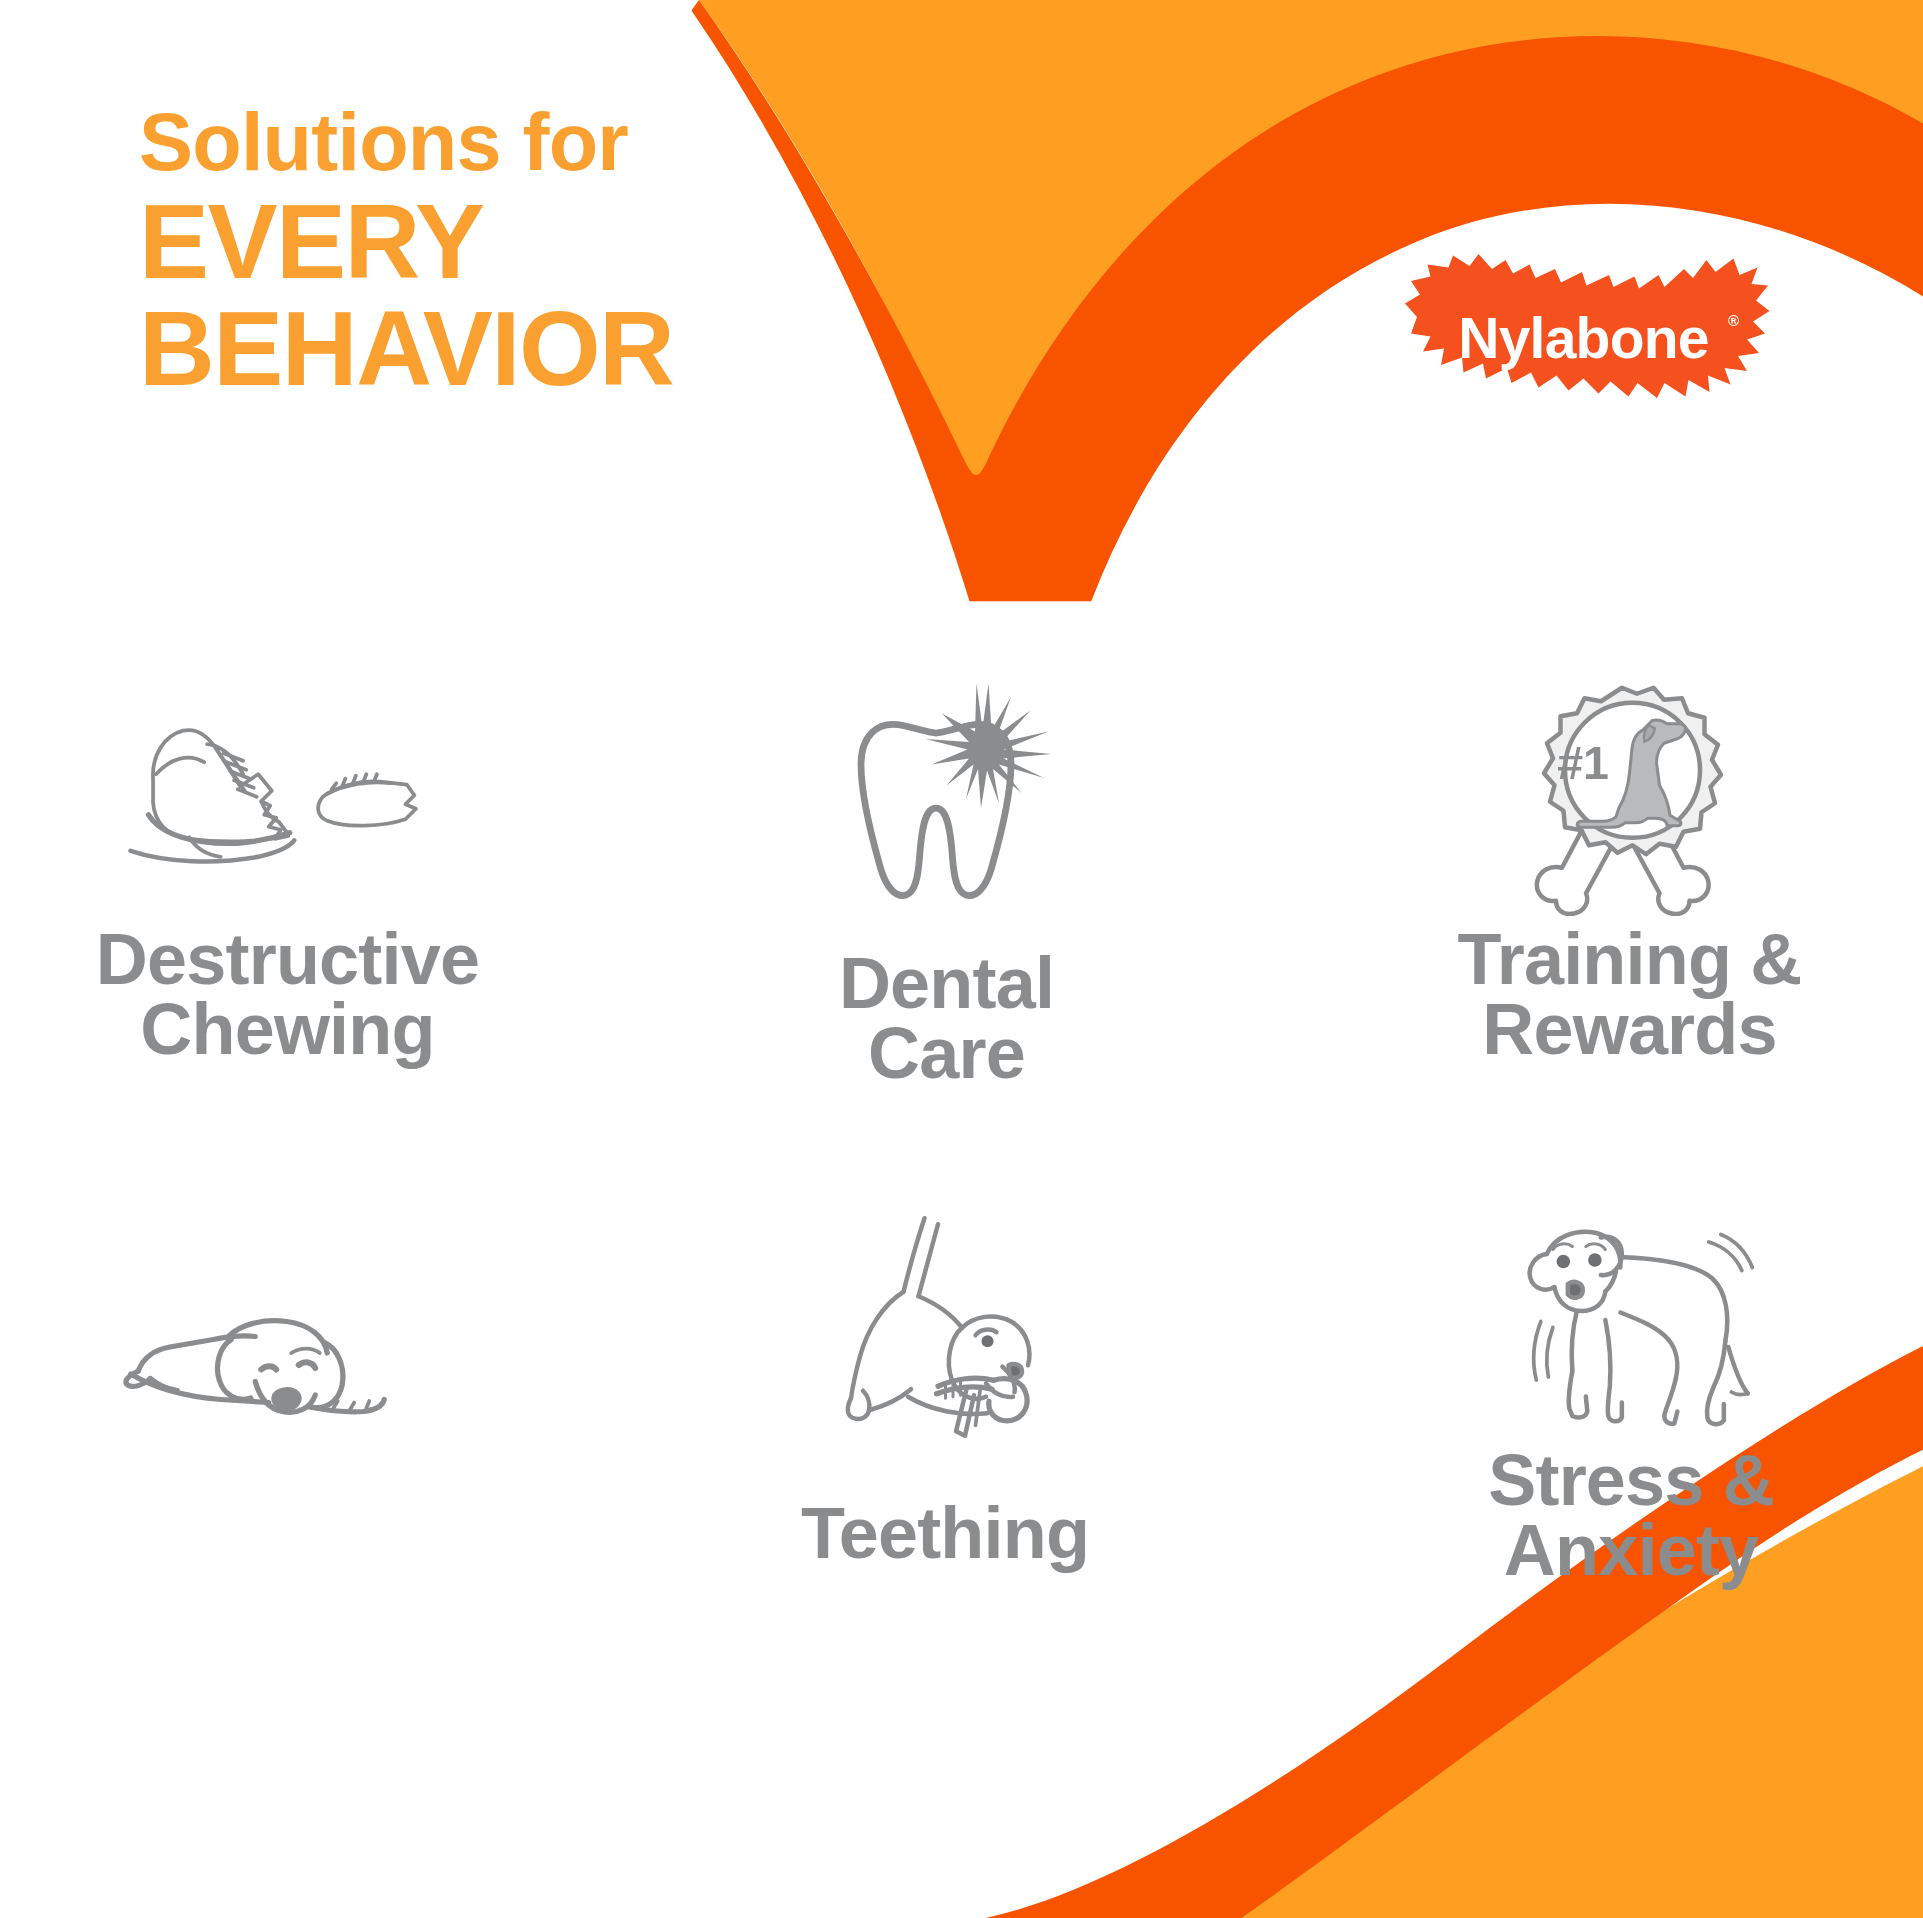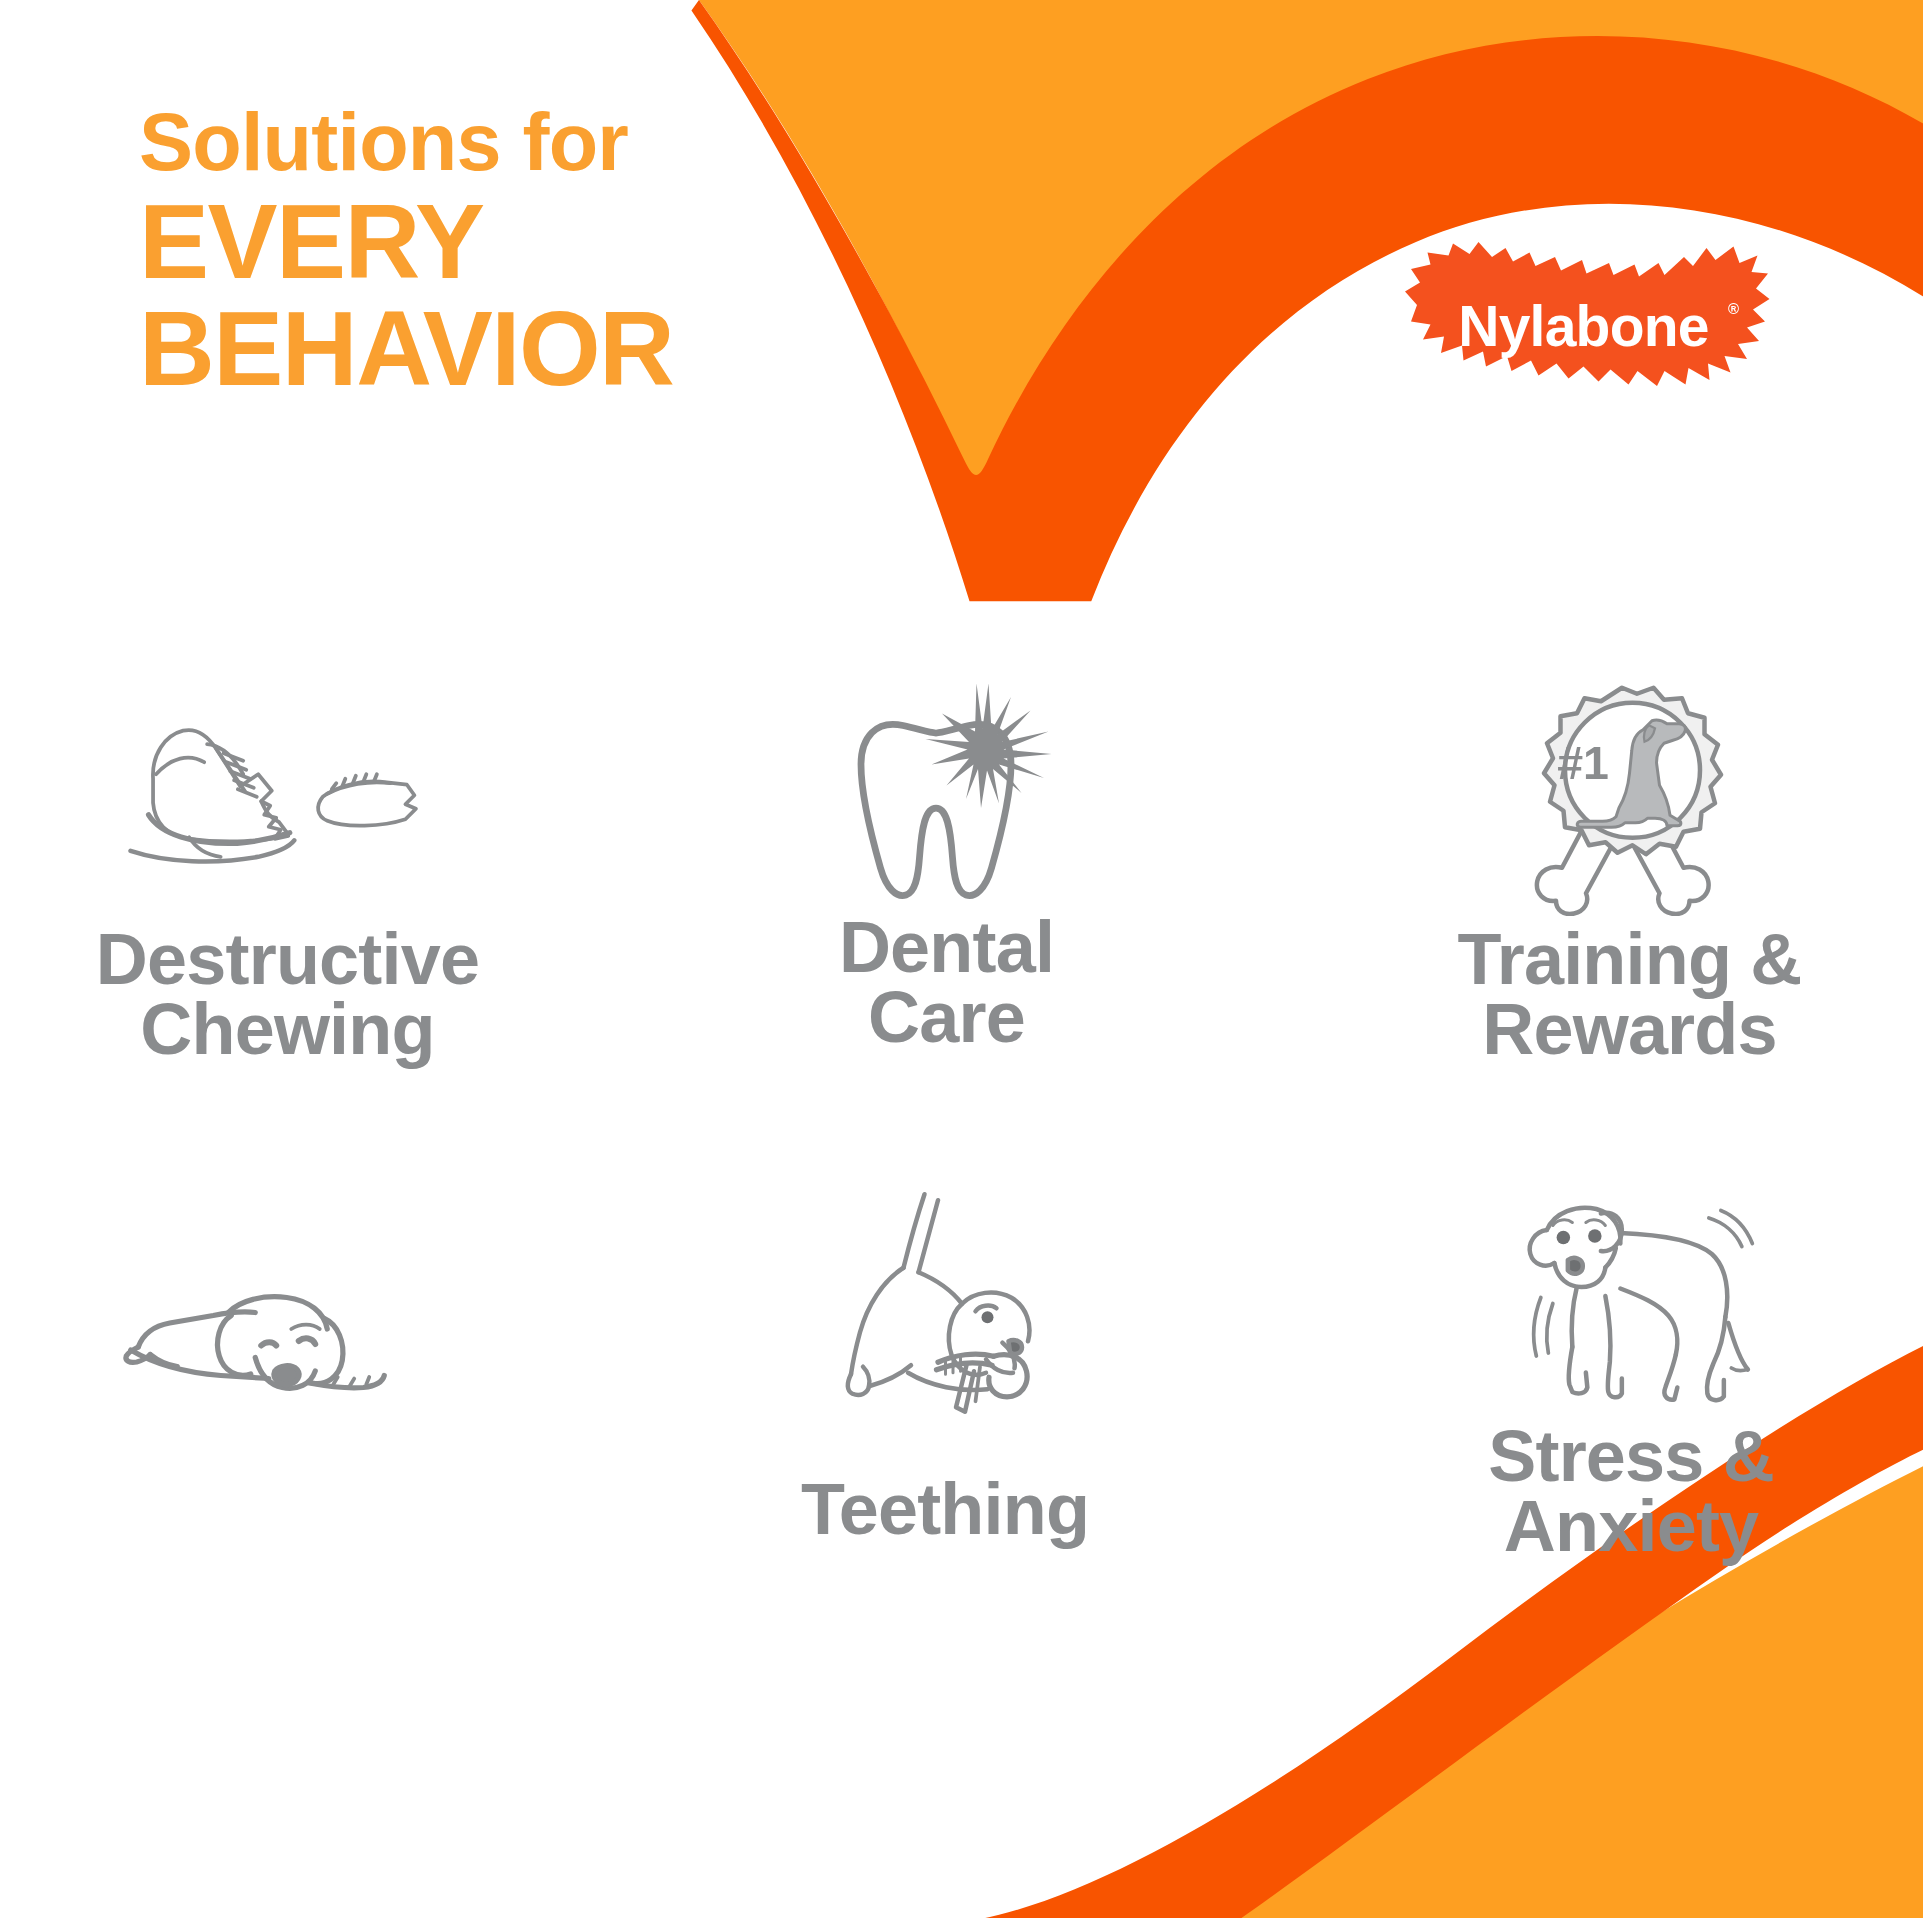--- a/index.html
+++ b/index.html
@@ -15,42 +15,42 @@
   .headline .line1{
     font-size:81px;font-weight:bold;line-height:1.0;
     color:#FAA030;letter-spacing:-0.8px;margin:0 0 4.5px 0;
   }
   .headline .line2,.headline .line3{
     font-size:105px;font-weight:bold;line-height:1.02;
     color:#FAA030;letter-spacing:-1.5px;margin:0;
   }
 
   
-  .logo{position:absolute;left:1394px;top:227px;width:376px;height:195px;}
+  .logo{position:absolute;left:1394px;top:239px;width:376px;height:195px;}
   .logo svg{display:block;width:100%;height:100%;}
 
   
   .grid{position:absolute;left:0;top:676px;width:1924px;}
   .row{display:flex;width:1924px;}
   .cell{width:641px;display:flex;flex-direction:column;align-items:center;}
   .cell .art{display:flex;align-items:flex-end;justify-content:center;}
   .cell .label{
     font-size:72px;font-weight:bold;line-height:0.98;
     color:#8a8c8e;text-align:center;letter-spacing:-0.8px;
     white-space:pre-line;margin-top:7.5px;
   }
 
   .r1 .art{height:240px;}
   .r2 .art{height:225px;}
   .row2{margin-top:126px;}
 
   
   .c-chew{transform:translateX(-33px);}
   .c-chew .art{align-items:center;}
-  .c-dental{transform:translateX(-15px);}
+  .c-dental{transform:translateX(-15px);gap:36px;}
   .c-train{transform:translateX(27px);}
   .c-bored{transform:translateX(-51px);}
   .c-teeth{transform:translateX(-16.5px);justify-content:center;}
   .c-stress{transform:translateX(28.6px);}
   .c-bored .label,.c-teeth .label{margin-top:41px;}
   .c-stress .label{margin-top:5px;}
   .c-dental .label{margin-top:-4.5px;}
 </style>
 </head>
 <body>

